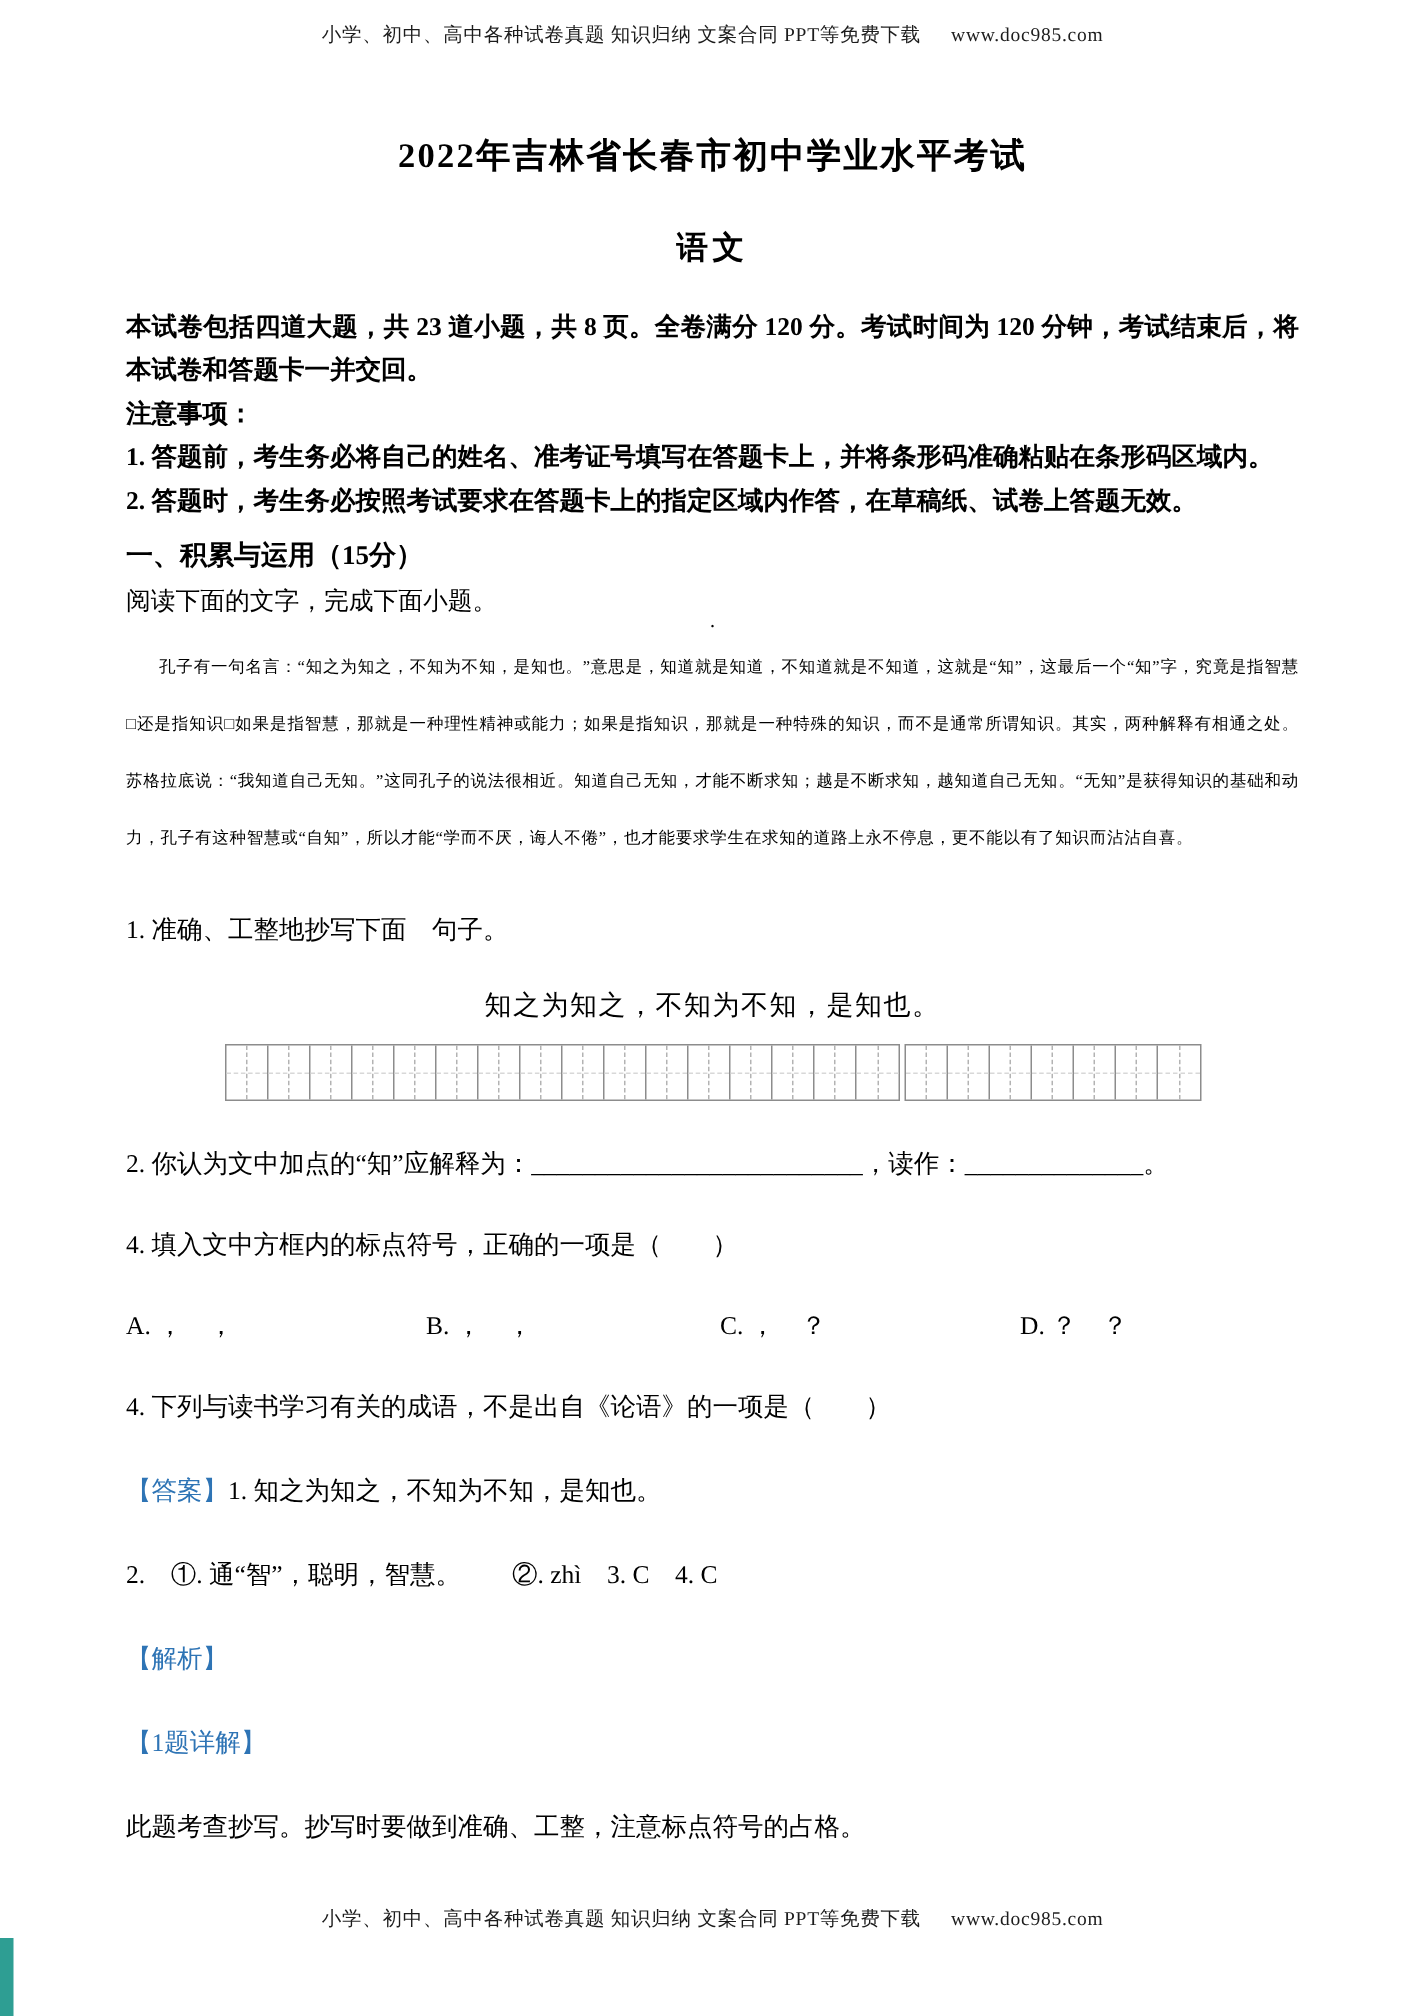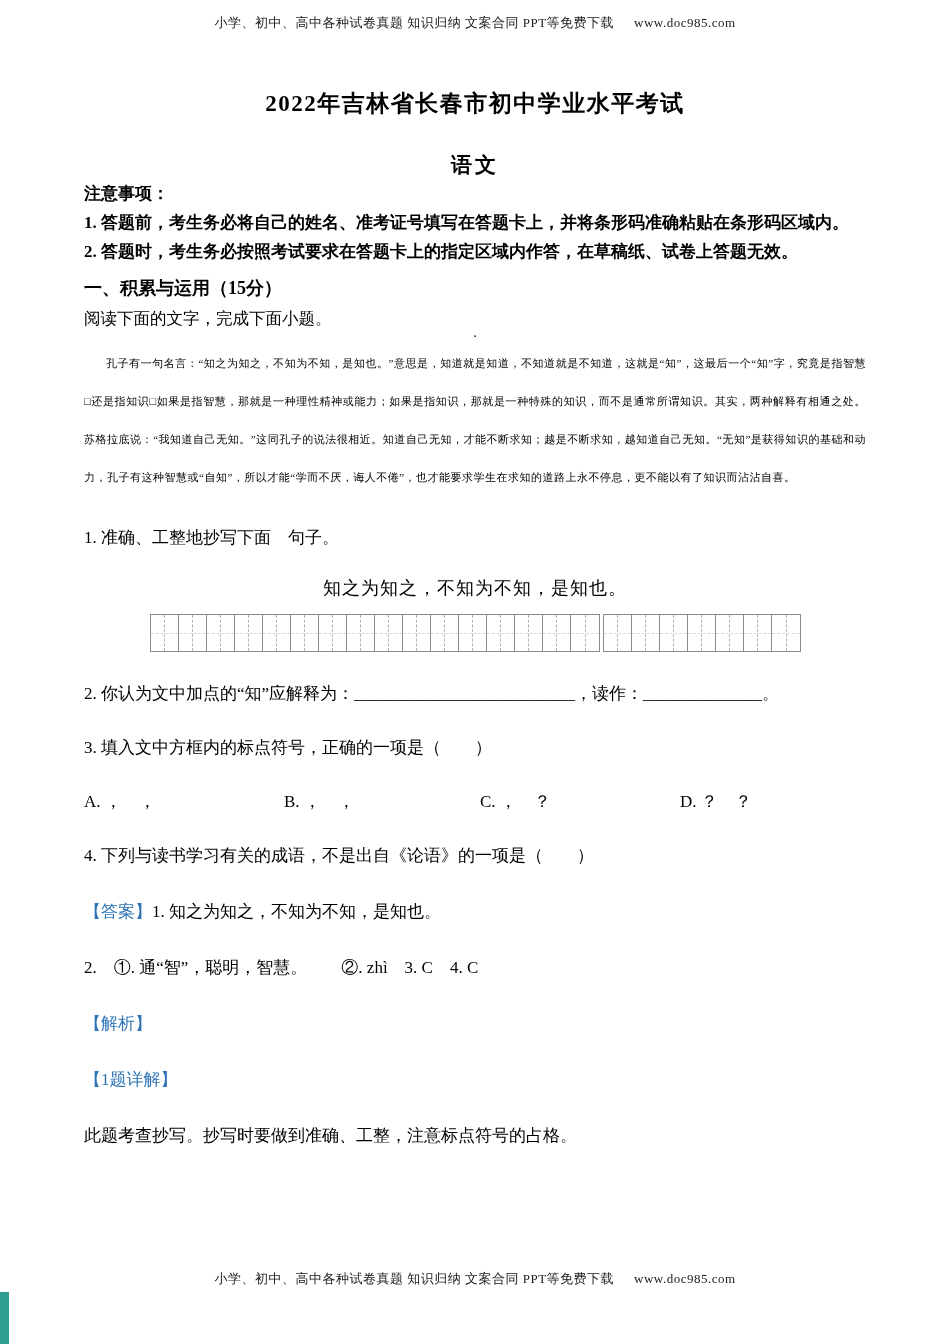--- a/index.html
+++ b/index.html
@@ -62,20 +62,21 @@
 <div class="page">
 
   <div class="doc-header">
     <span>小学、初中、高中各种试卷真题 知识归纳 文案合同 PPT等免费下载</span>
     <span>www.doc985.com</span>
   </div>
 
   <div class="doc-title">2022年吉林省长春市初中学业水平考试</div>
   <div class="doc-subject">语文</div>
 
+  <div class="intro">本试卷包括四道大题，共 23 道小题，共 8 页。全卷满分 120 分。考试时间为 120 分钟，考试结束后，将本试卷和答题卡一并交回。</div>
   <div class="notice-title">注意事项：</div>
   <div class="notice-item">1. 答题前，考生务必将自己的姓名、准考证号填写在答题卡上，并将条形码准确粘贴在条形码区域内。</div>
   <div class="notice-item">2. 答题时，考生务必按照考试要求在答题卡上的指定区域内作答，在草稿纸、试卷上答题无效。</div>
 
   <div class="section-title">一、积累与运用（15分）</div>
   <div class="section-intro">阅读下面的文字，完成下面小题。</div>
 
   <div class="anchor-dot">·</div>
 
   <div class="passage">孔子有一句名言：“知之为知之，不知为不知，是知也。”意思是，知道就是知道，不知道就是不知道，这就是“知”，这最后一个“知”字，究竟是指智慧□还是指知识□如果是指智慧，那就是一种理性精神或能力；如果是指知识，那就是一种特殊的知识，而不是通常所谓知识。其实，两种解释有相通之处。苏格拉底说：“我知道自己无知。”这同孔子的说法很相近。知道自己无知，才能不断求知；越是不断求知，越知道自己无知。“无知”是获得知识的基础和动力，孔子有这种智慧或“自知”，所以才能“学而不厌，诲人不倦”，也才能要求学生在求知的道路上永不停息，更不能以有了知识而沾沾自喜。</div>
@@ -108,21 +109,21 @@
         <div class="grid-cell"></div>
         <div class="grid-cell"></div>
         <div class="grid-cell"></div>
         <div class="grid-cell"></div>
         <div class="grid-cell"></div>
       </div>
   </div>
 
   <div class="qline">2. 你认为文中加点的“知”应解释为：__________________________，读作：______________。</div>
 
-  <div class="qline">3. 填入文中方框内的标点符号，正确的一项是（　　）</div>
+  <div class="qline">4. 填入文中方框内的标点符号，正确的一项是（　　）</div>
   <div class="options">
     <span>A. ，　，</span>
     <span>B. ，　，</span>
     <span>C. ，　？</span>
     <span>D. ？　？</span>
   </div>
 
   <div class="qline">4. 下列与读书学习有关的成语，不是出自《论语》的一项是（　　）</div>
 
   <div class="answer-line">

